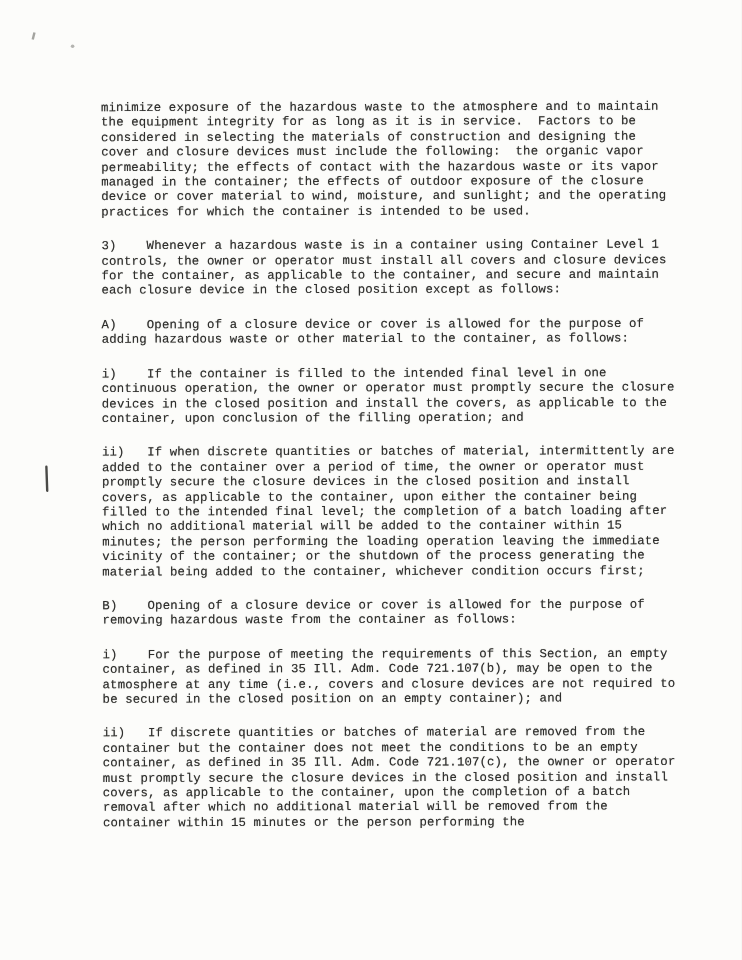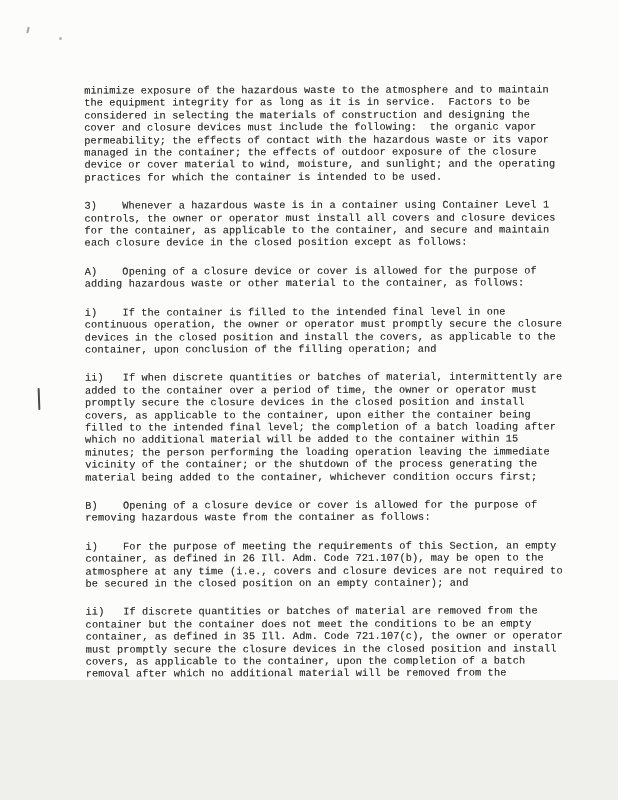--- a/index.html
+++ b/index.html
@@ -6,21 +6,21 @@
   html, body { margin: 0; padding: 0; }
   body {
     width: 618px;
     height: 800px;
     background: #efefec;
     font-family: "Liberation Mono", "DejaVu Sans Mono", monospace;
   }
   .page {
     position: relative;
     width: 618px;
-    height: 680px;
+    height: 800px;
     background: #fcfcfa;
     overflow: hidden;
   }
   .text-block {
     position: absolute;
     left: 85px;
     top: 84px;
     width: 480px;
     font-size: 10.3px;
     line-height: 12.4px;
@@ -59,17 +59,17 @@
 
   <div class="margin-mark"></div>
 
   <div class="text-block">
     <p class="para">minimize exposure of the hazardous waste to the atmosphere and to maintain the equipment integrity for as long as it is in service.  Factors to be considered in selecting the materials of construction and designing the cover and closure devices must include the following:  the organic vapor permeability; the effects of contact with the hazardous waste or its vapor managed in the container; the effects of outdoor exposure of the closure device or cover material to wind, moisture, and sunlight; and the operating practices for which the container is intended to be used.</p>
     <p class="para">3)    Whenever a hazardous waste is in a container using Container Level 1 controls, the owner or operator must install all covers and closure devices for the container, as applicable to the container, and secure and maintain each closure device in the closed position except as follows:</p>
     <p class="para">A)    Opening of a closure device or cover is allowed for the purpose of adding hazardous waste or other material to the container, as follows:</p>
     <p class="para">i)    If the container is filled to the intended final level in one continuous operation, the owner or operator must promptly secure the closure devices in the closed position and install the covers, as applicable to the container, upon conclusion of the filling operation; and</p>
     <p class="para">ii)   If when discrete quantities or batches of material, intermittently are added to the container over a period of time, the owner or operator must promptly secure the closure devices in the closed position and install covers, as applicable to the container, upon either the container being filled to the intended final level; the completion of a batch loading after which no additional material will be added to the container within 15 minutes; the person performing the loading operation leaving the immediate vicinity of the container; or the shutdown of the process generating the material being added to the container, whichever condition occurs first;</p>
     <p class="para">B)    Opening of a closure device or cover is allowed for the purpose of removing hazardous waste from the container as follows:</p>
-    <p class="para">i)    For the purpose of meeting the requirements of this Section, an empty container, as defined in 26 Ill. Adm. Code 721.107(b), may be open to the atmosphere at any time (i.e., covers and closure devices are not required to be secured in the closed position on an empty container); and</p>
+    <p class="para">i)    For the purpose of meeting the requirements of this Section, an empty container, as defined in 35 Ill. Adm. Code 721.107(b), may be open to the atmosphere at any time (i.e., covers and closure devices are not required to be secured in the closed position on an empty container); and</p>
     <p class="para">ii)   If discrete quantities or batches of material are removed from the container but the container does not meet the conditions to be an empty container, as defined in 35 Ill. Adm. Code 721.107(c), the owner or operator must promptly secure the closure devices in the closed position and install covers, as applicable to the container, upon the completion of a batch removal after which no additional material will be removed from the container within 15 minutes or the person performing the</p>
   </div>
 
 </div>
 
 </body></html>

